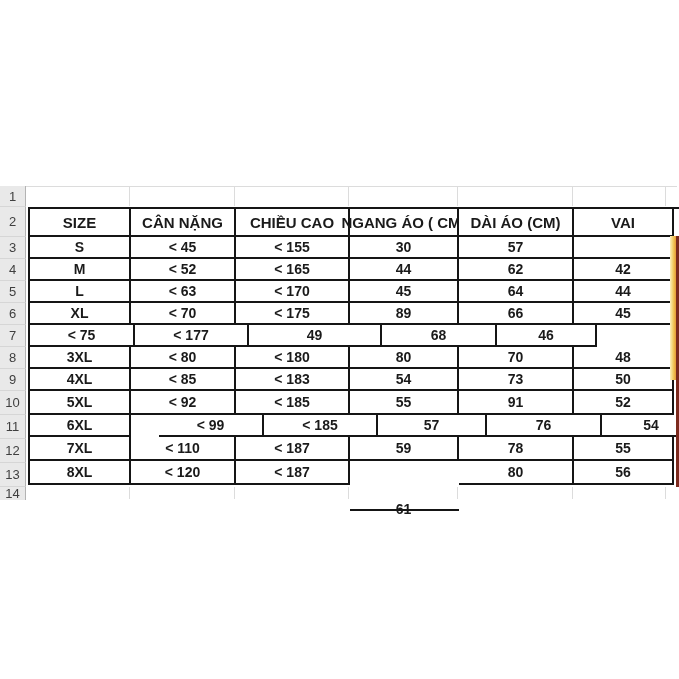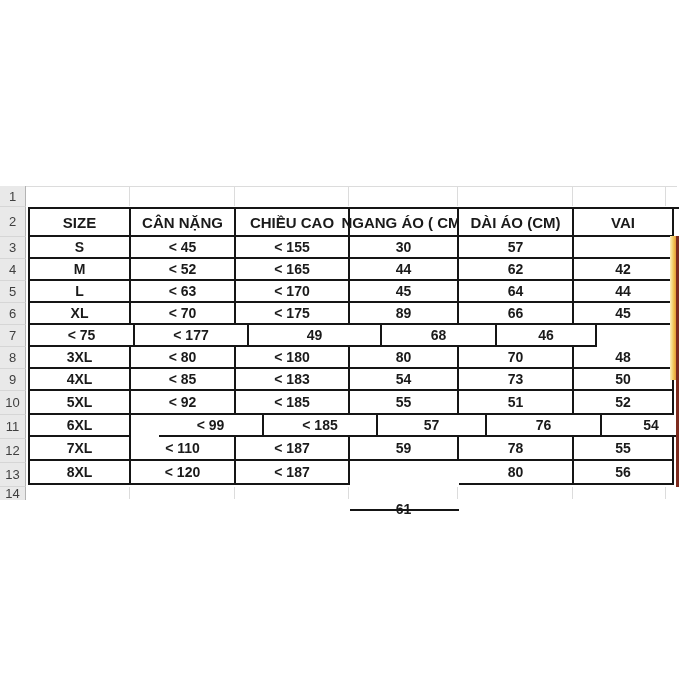--- a/index.html
+++ b/index.html
@@ -163,21 +163,21 @@
         <div class="xcell" style="width: 114px;">&lt; 183</div>
         <div class="xcell" style="width: 109px;">54</div>
         <div class="xcell" style="width: 115px;">73</div>
         <div class="xcell" style="width: 100px;">50</div>
       </div>
       <div class="xrow" style="height: 24px;">
         <div class="xcell" style="width: 101px;">5XL</div>
         <div class="xcell" style="width: 105px;">&lt; 92</div>
         <div class="xcell" style="width: 114px;">&lt; 185</div>
         <div class="xcell" style="width: 109px;">55</div>
-        <div class="xcell" style="width: 115px;">51</div>
+        <div class="xcell" style="width: 115px;">91</div>
         <div class="xcell" style="width: 100px;">52</div>
       </div>
       <div class="xrow" style="height: 22px;">
         <div class="xcell" style="width: 101px;">6XL</div>
         <div class="xcell" style="width: 105px; margin-left: 28px;">&lt; 99</div>
         <div class="xcell" style="width: 114px;">&lt; 185</div>
         <div class="xcell" style="width: 109px;">57</div>
         <div class="xcell" style="width: 115px;">76</div>
         <div class="xcell" style="width: 100px;">54</div>
       </div>

